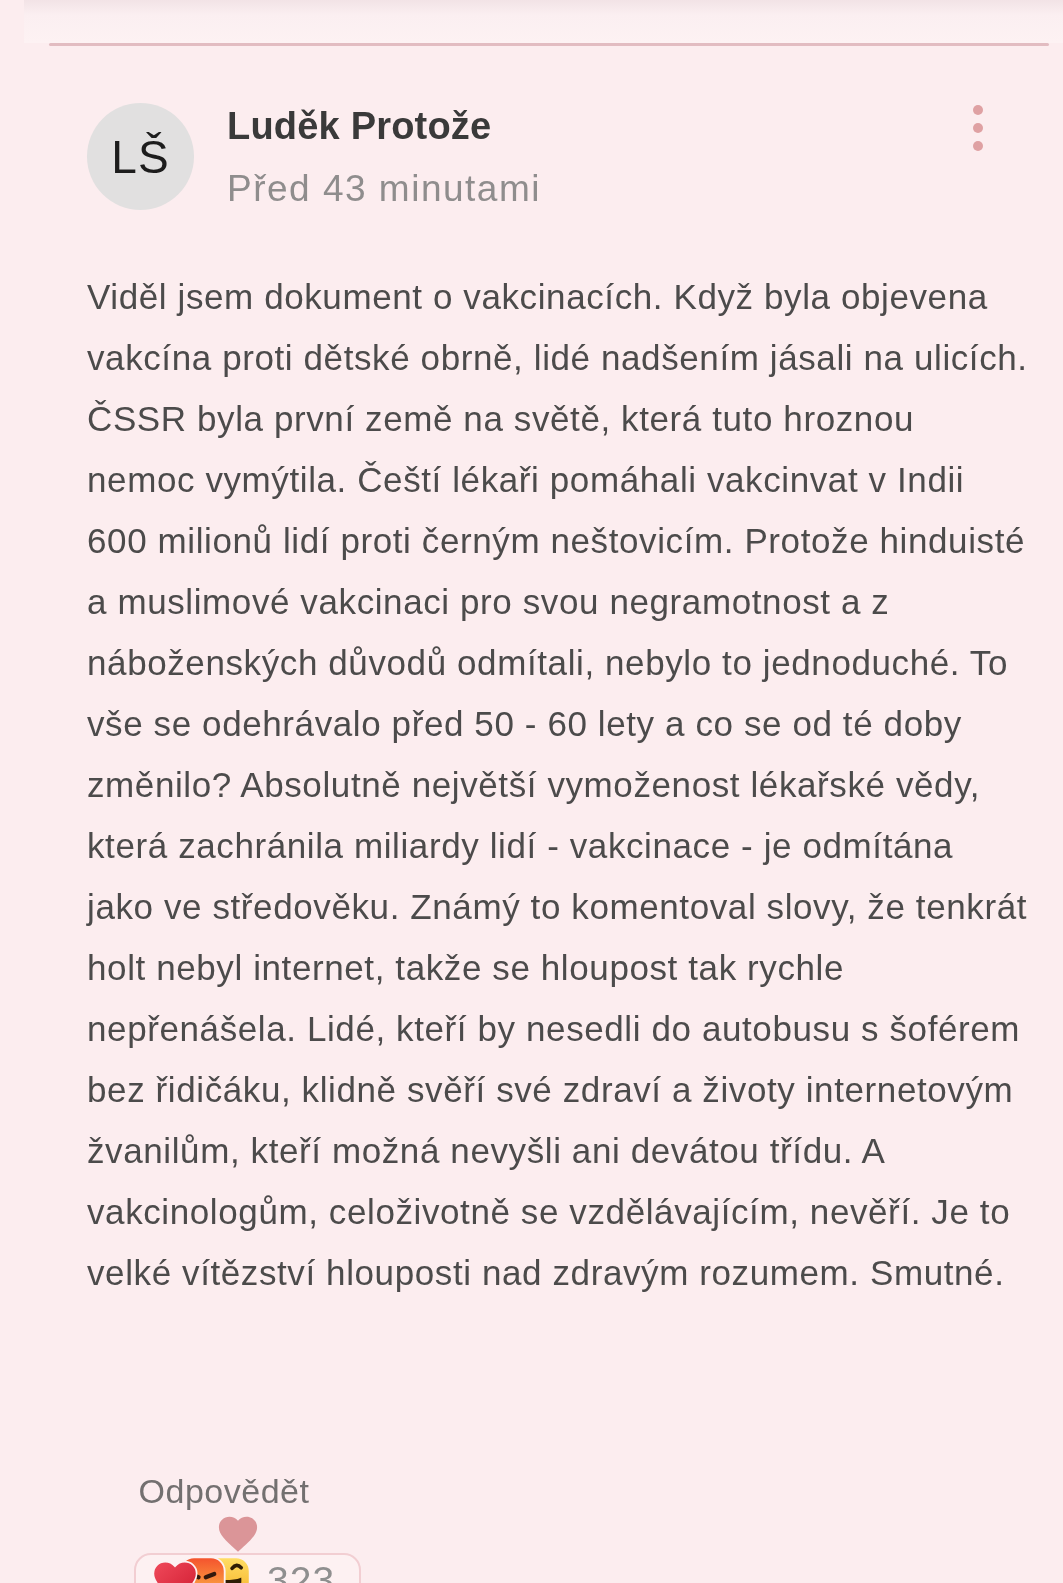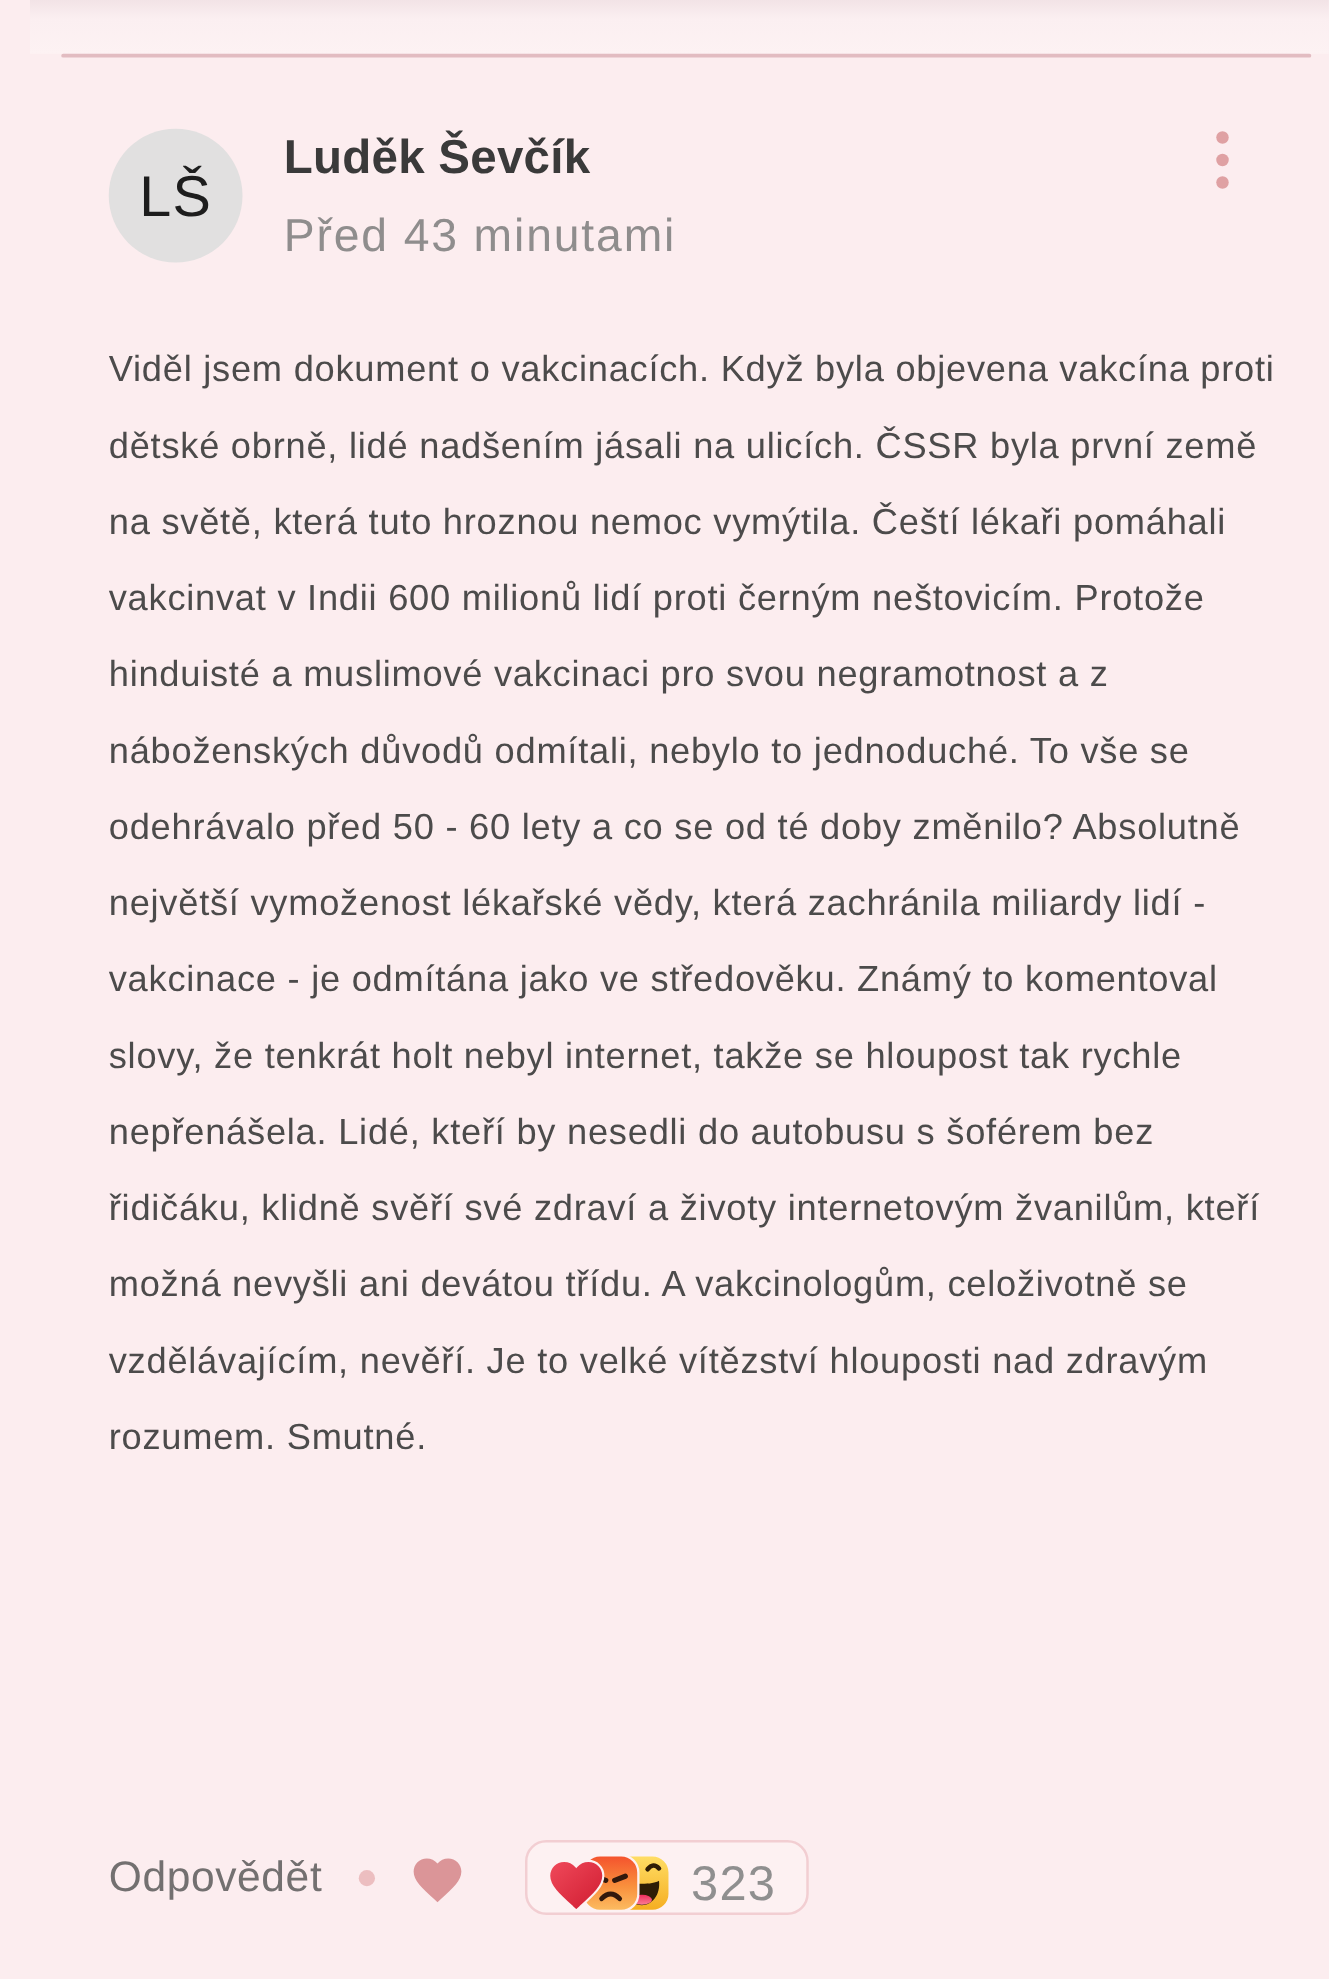--- a/index.html
+++ b/index.html
@@ -73,33 +73,34 @@
     cursor: pointer;
   }
   .kebab-button .dot {
     width: 10px; height: 10px;
     border-radius: 50%;
     background: #dfa1a3;
   }
   
   .comment-body {
     margin: 56px 58px 0 63px;
-    font-size: 29px;
+    font-size: 35px;
     line-height: 61px;
     letter-spacing: 0.6px;
     color: #4c4b4b;
   }
   
   .comment-footer {
     position: absolute;
     left: 63px;
     top: 1472px;
     display: flex;
     align-items: center;
     height: 60px;
+    flex-direction: column;
   }
   .reply-button {
     background: none;
     border: none;
     padding: 0;
     font-family: inherit;
     font-size: 34px;
     color: #737070;
     letter-spacing: 0.5px;
     cursor: pointer;
@@ -148,21 +149,21 @@
 
   <div class="top-strip"></div>
   <div class="divider"></div>
 
   <div>
     <div class="comment-header">
       <div class="avatar">
         <span>LŠ</span>
       </div>
       <div class="author-block">
-        <div class="author-name">Luděk Ševčík</div>
+        <div class="author-name">Luděk Protože</div>
         <div class="timestamp">Před 43 minutami</div>
       </div>
       <button class="kebab-button" aria-label="More options">
         <span class="dot"></span>
         <span class="dot"></span>
         <span class="dot"></span>
       </button>
     </div>
 
     <p class="comment-body">Viděl jsem dokument o vakcinacích. Když byla objevena vakcína proti dětské obrně, lidé nadšením jásali na ulicích. ČSSR byla první země na světě, která tuto hroznou nemoc vymýtila. Čeští lékaři pomáhali vakcinvat v Indii 600 milionů lidí proti černým neštovicím. Protože hinduisté a muslimové vakcinaci pro svou negramotnost a z náboženských důvodů odmítali, nebylo to jednoduché. To vše se odehrávalo před 50 - 60 lety a co se od té doby změnilo? Absolutně největší vymoženost lékařské vědy, která zachránila miliardy lidí - vakcinace - je odmítána jako ve středověku. Známý to komentoval slovy, že tenkrát holt nebyl internet, takže se hloupost tak rychle nepřenášela. Lidé, kteří by nesedli do autobusu s šoférem bez řidičáku, klidně svěří své zdraví a životy internetovým žvanilům, kteří možná nevyšli ani devátou třídu. A vakcinologům, celoživotně se vzdělávajícím, nevěří. Je to velké vítězství hlouposti nad zdravým rozumem. Smutné.</p>

